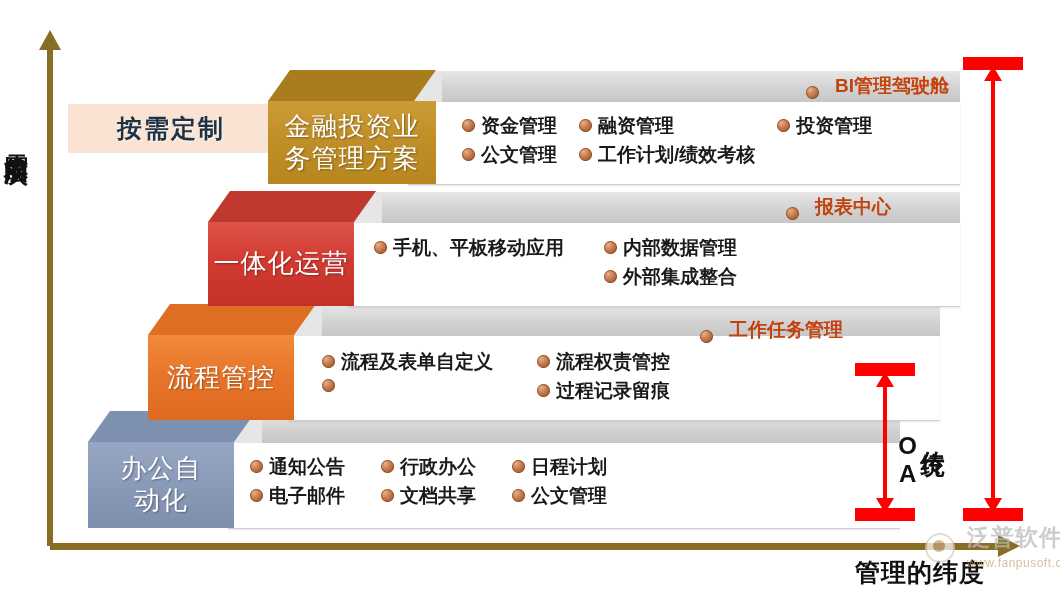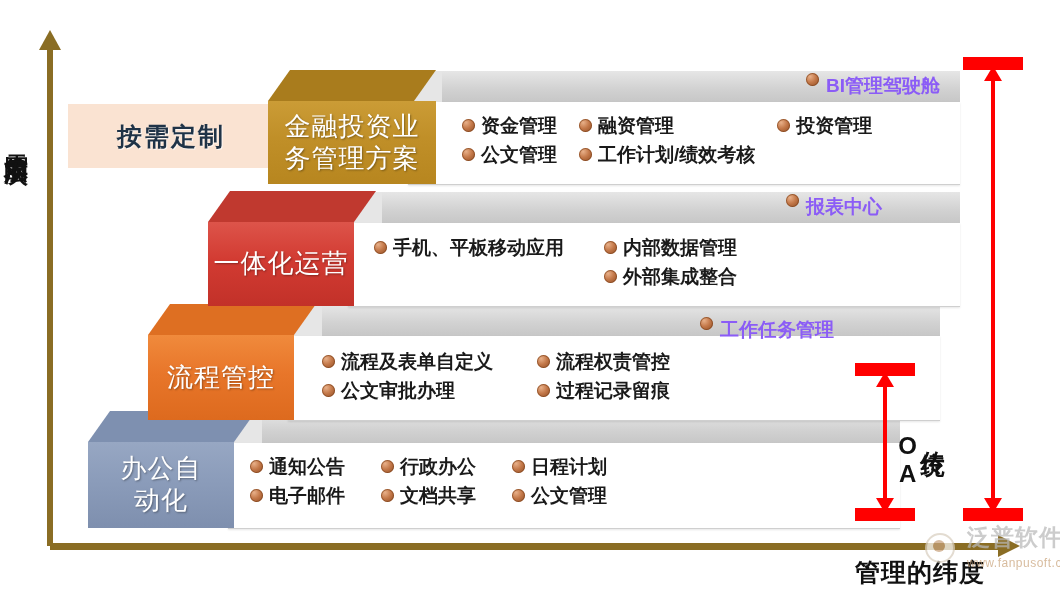--- a/index.html
+++ b/index.html
@@ -62,21 +62,21 @@
     font-weight:700;
     color:#111;
     letter-spacing:1px;
     white-space:nowrap;
   }
 
   
   .banner{
     position:absolute;
     left:68px; top:104px;
-    width:206px; height:64px;
+    width:206px; height:49px;
     background:#fae3d2;
     display:flex;align-items:center;justify-content:center;
   }
   .banner span{
     font-size:25px;font-weight:700;color:#1f3347;
     letter-spacing:2px;
     text-shadow:1px 1px 0 rgba(255,255,255,.7);
   }
 
   
@@ -135,22 +135,22 @@
   .bullet{
     display:inline-block;
     width:13px;height:13px;
     flex:0 0 13px;
     border-radius:50%;
     background:radial-gradient(circle at 32% 28%,#e8b089 0%,#c4794a 45%,#8d4a21 100%);
     box-shadow:inset 0 0 0 1px rgba(120,60,20,.6);
   }
   .headfeat{
     position:absolute;
-    display:flex;align-items:flex-start;gap:7px;
-    font-size:19px;font-weight:700;color:#8b5cf6;white-space:nowrap;
+    display:flex;align-items:flex-end;gap:16px;
+    font-size:19px;font-weight:700;color:#c2410c;white-space:nowrap;
   }
 
   
   .rarrow{position:absolute;}
   .rcap{position:absolute;background:#ff0000;height:13px;}
   .rshaft{position:absolute;background:#ff0000;width:4px;}
   .rhead{position:absolute;width:0;height:0;}
   .rhead.up{
     border-left:9px solid transparent;
     border-right:9px solid transparent;
@@ -280,21 +280,20 @@
     </div>
 
     <div class="features" style="left:322px;top:350px;gap:44px;">
       <div class="fcol">
           <div class="feat">
             <i class="bullet"></i>
             <span>流程及表单自定义</span>
           </div>
           <div class="feat">
             <i class="bullet"></i>
-            <span>公文审批办理</span>
           </div>
         </div>
       <div class="fcol">
           <div class="feat">
             <i class="bullet"></i>
             <span>流程权责管控</span>
           </div>
           <div class="feat">
             <i class="bullet"></i>
             <span>过程记录留痕</span>

